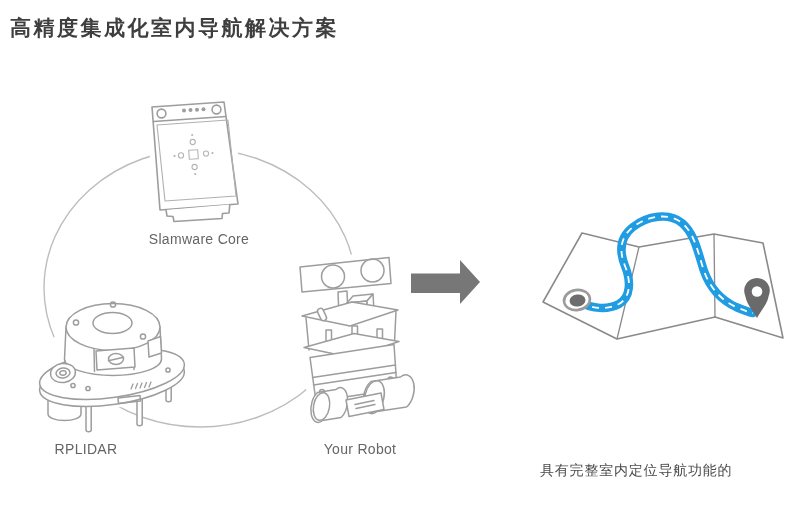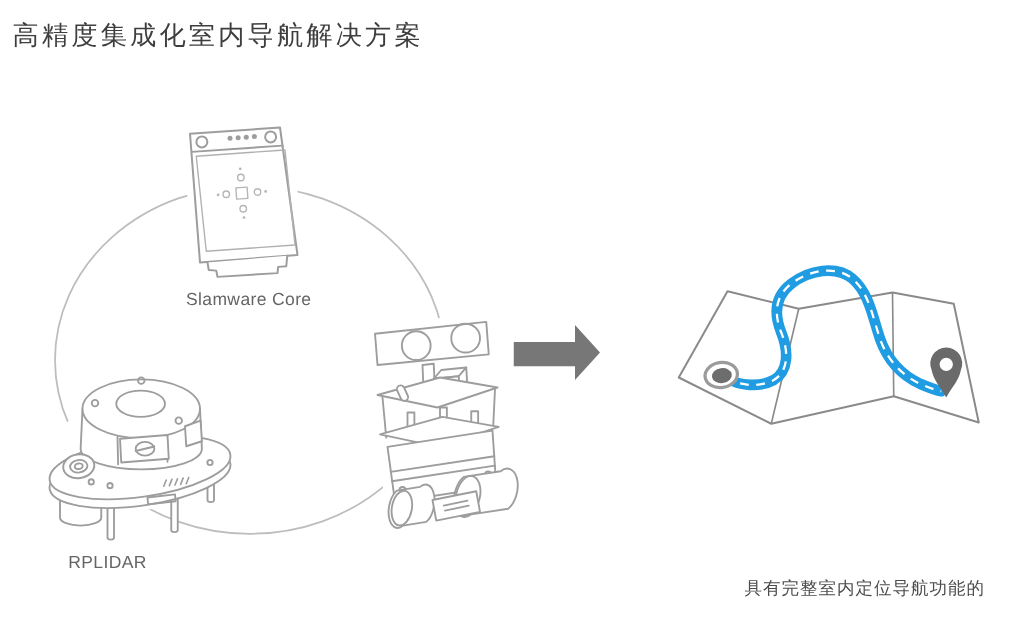--- a/index.html
+++ b/index.html
@@ -6,35 +6,35 @@
   .stage{
     position:relative;
     width:807px;height:506px;
     background:#ffffff;
     overflow:hidden;
     font-family:"Liberation Sans","DejaVu Sans",sans-serif;
   }
   .stage svg{position:absolute;left:0;top:0;}
   .title{
     position:absolute;left:10px;top:14px;
-    font-size:21px;font-weight:normal;color:#3e3e3e;
+    font-size:21px;font-weight:bold;color:#3e3e3e;
     letter-spacing:2.5px;white-space:nowrap;
   }
   .comp-label{
     position:absolute;
     font-size:14px;color:#656565;letter-spacing:.3px;
     text-align:center;white-space:nowrap;
   }
   .label-slamware{left:129px;top:231px;width:140px;}
   .label-rplidar{left:26px;top:441px;width:120px;}
   .label-robot{left:297px;top:441px;width:126px;}
   .caption{
     position:absolute;left:540px;top:461px;width:248px;
     font-size:14px;line-height:18px;color:#4c4c4c;
-    text-align:right;letter-spacing:.8px;
+    text-align:left;letter-spacing:.8px;
   }
 </style>
 </head>
 <body>
 
 <div class="stage">
 
   <svg width="807" height="506" viewBox="0 0 807 506">
 
     <ellipse cx="200" cy="288" rx="156" ry="139" fill="none" stroke="#bdbdbd" stroke-width="1.4"></ellipse>
@@ -173,18 +173,19 @@
       </g>
     </g>
   </svg>
 
   <div class="title">高精度集成化室内导航解决方案</div>
 
   <div class="comp-label label-slamware">Slamware Core</div>
 
   <div class="comp-label label-rplidar">RPLIDAR</div>
 
+  <div class="comp-label label-robot">Your Robot</div>
 
   <div class="caption">
     <div>具有完整室内定位导航功能的</div>
   </div>
 
 </div>
 
 </body></html>

